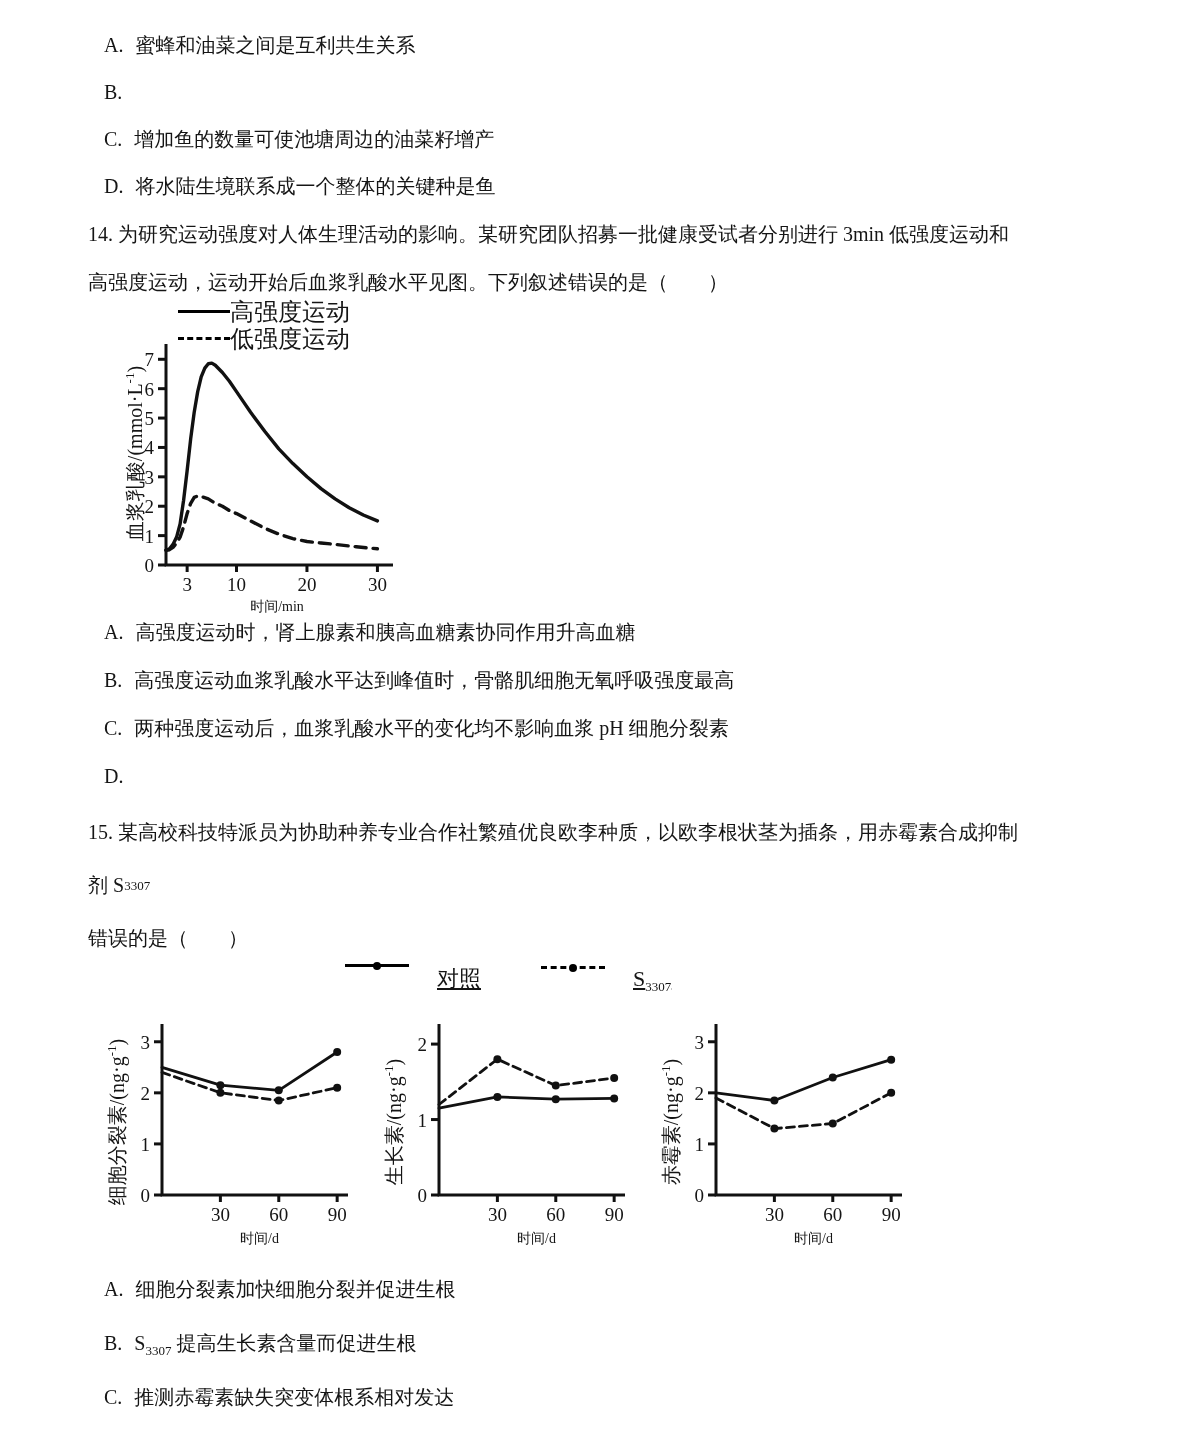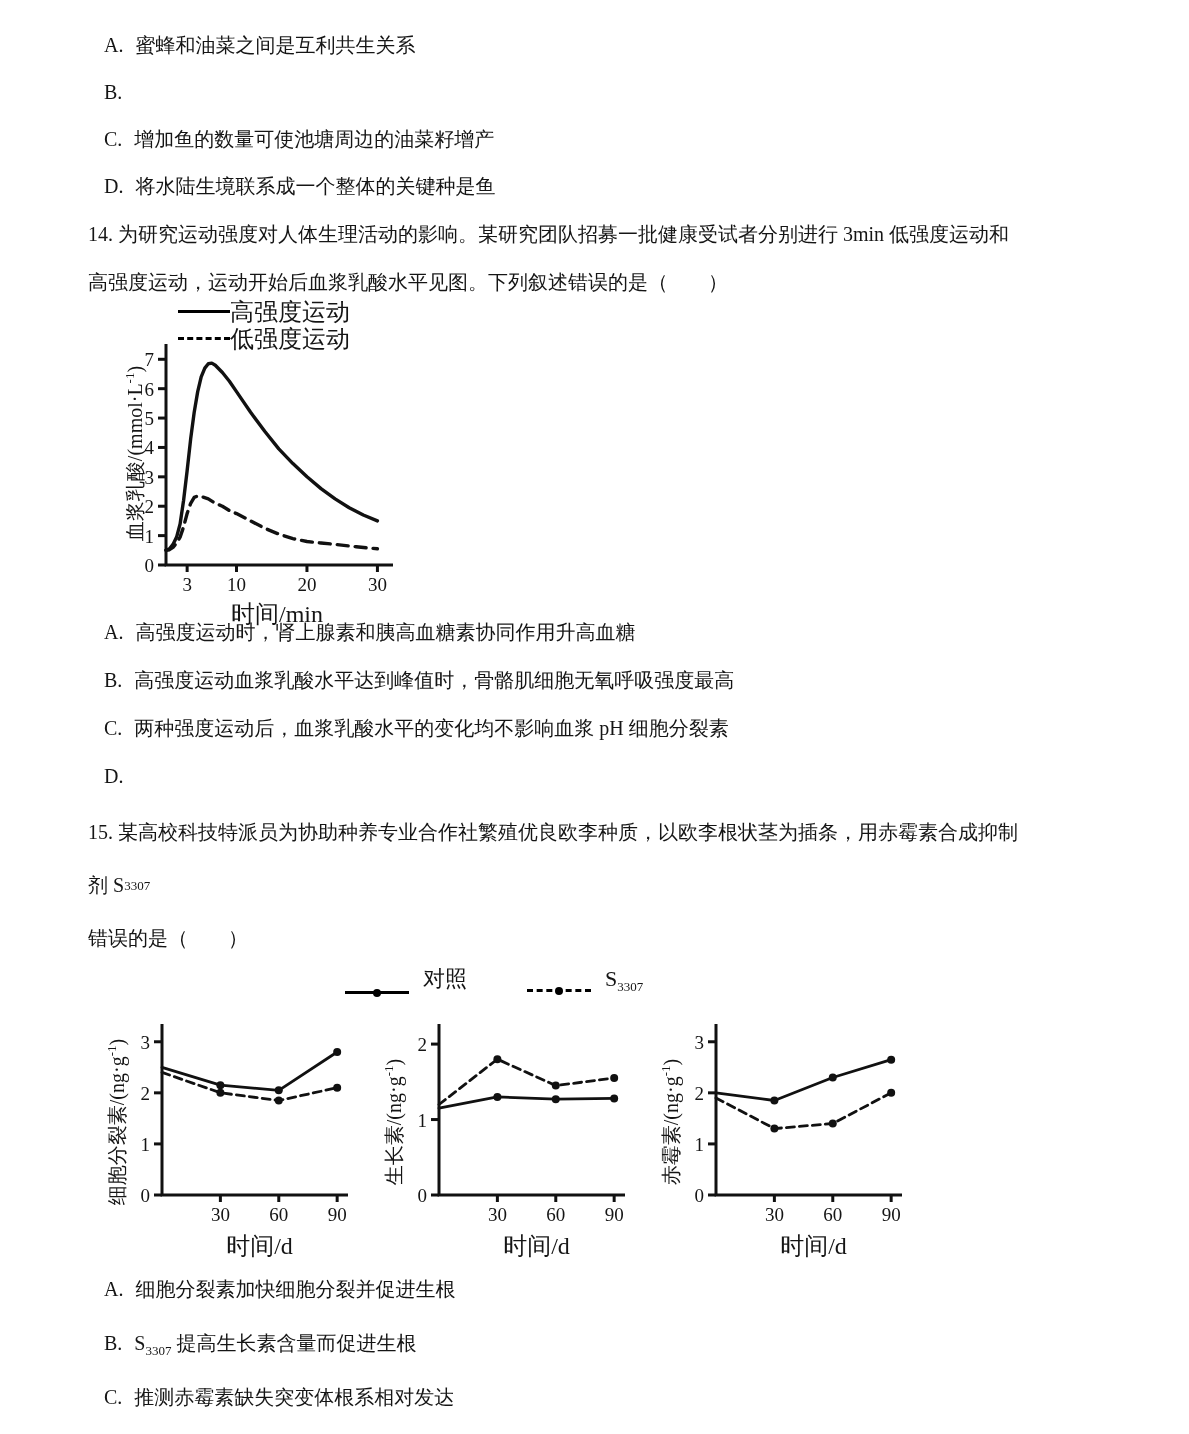--- a/index.html
+++ b/index.html
@@ -17,27 +17,27 @@
   .chart14{position:absolute;left:108px;top:298px;width:440px;height:312px;}
   .legend14{position:absolute;left:70px;top:0;}
   .lrow{display:flex;align-items:center;height:27px;gap:0;font-size:24px;white-space:nowrap;}
   .lsample{display:inline-block;width:52px;height:0;border-top:3.5px solid #000;}
   .lsample.dashy{border-top:3.5px dashed #000;}
   .plotbox{position:absolute;}
   .plotbox svg{display:block;}
   svg text{font-family:"Liberation Serif","DejaVu Serif",serif;fill:#151515;}
   .vlabel{position:absolute;transform:rotate(-90deg);transform-origin:left top;
           font-size:20px;white-space:nowrap;text-align:center;}
-  .xlabel{position:absolute;text-align:center;font-size:24px;white-space:nowrap;}
+  .xlabel{position:absolute;text-align:center;font-size:14px;white-space:nowrap;}
   .c14plot{left:24px;top:42px;}
   .c14vlab{left:14px;top:268px;width:225px;}
   .c14xlab{left:58px;top:300px;width:222px;}
   
   .legend15{position:absolute;left:345px;top:958px;display:flex;gap:60px;align-items:center;height:42px;}
-  .l15row{display:flex;align-items:flex-end;gap:14px;font-size:22px;white-space:nowrap;}
+  .l15row{display:flex;align-items:flex-start;gap:28px;font-size:22px;white-space:nowrap;text-decoration:underline;}
   .l15sample{position:relative;display:inline-block;width:64px;height:0;border-top:3.2px solid #000;}
   .l15sample.dashy{border-top:3.2px dashed #000;}
   .l15sample .dot{position:absolute;left:50%;top:-5.5px;width:8px;height:8px;margin-left:-4px;
                   background:#000;border-radius:50%;}
   .charts15{position:absolute;left:100px;top:1008px;display:flex;gap:12px;}
   .mini{position:relative;width:265px;height:268px;}
   .minivlab{left:4px;top:218px;width:208px;}
   .miniplot{left:32px;top:12px;}
   .minixlab{left:62px;top:222px;width:195px;}
 </style>

